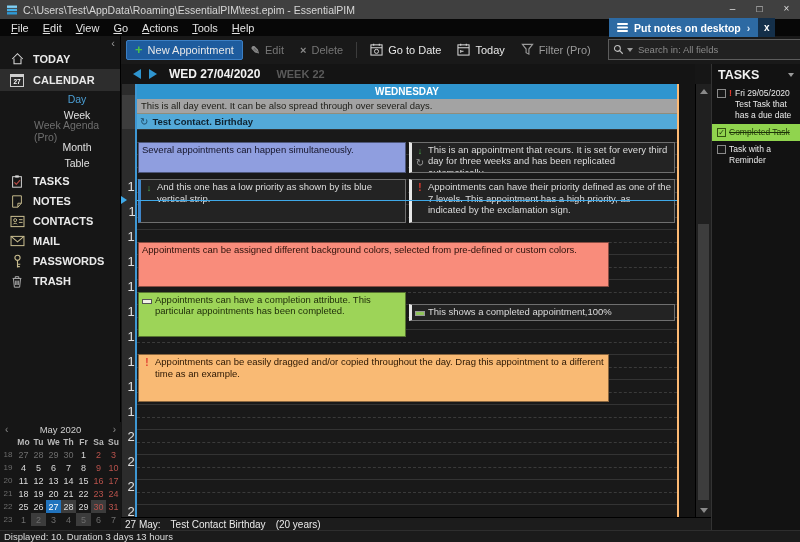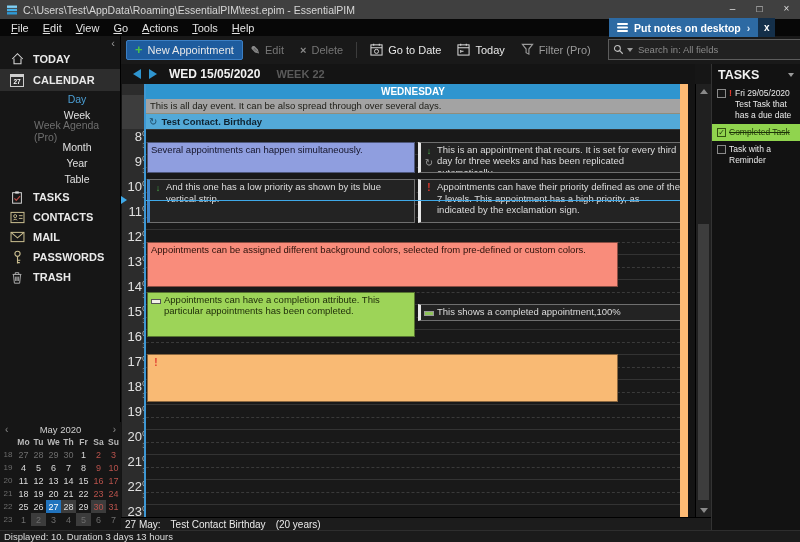--- a/index.html
+++ b/index.html
@@ -92,22 +92,22 @@
 
   
   .mainview{position:absolute;left:121px;top:84px;width:574px;height:433px;background:#141414;overflow:hidden;}
   .gutter{position:absolute;left:1px;top:0;width:29px;height:433px;background:#2c2c2c;}
   .corner{position:absolute;left:1px;top:11px;width:29px;height:34px;background:#3d3d3d;}
   .hours{position:absolute;left:1px;top:45px;width:29px;}
   .hrow{height:25px;position:relative;}
   .hnum{position:absolute;right:9px;top:0;font-size:13px;color:#e0e0e0;}
   .hm00{position:absolute;right:1px;top:1px;font-size:7px;color:#d0d0d0;}
   .hm30{position:absolute;right:1px;top:13px;font-size:7px;color:#9a9a9a;}
-  .daycol{position:absolute;left:23px;top:0;width:544px;height:433px;background:#191919;
-          border-left:2px solid #3e97d3;border-right:8px solid #fdba74;}
+  .daycol{position:absolute;left:14px;top:0;width:544px;height:433px;background:#191919;
+          border-left:2px solid #3e97d3;border-right:2px solid #fdba74;}
   .dayheader{height:15px;background:#2f95cf;color:#fff;font-size:10px;font-weight:bold;
              text-align:center;line-height:15px;}
   .allday{height:15px;background:#a3a3a3;color:#20201a;font-size:9.5px;line-height:14px;
           padding:0 4px;border-bottom:1px solid #8f8d7c;overflow:hidden;white-space:nowrap;}
   .birthday{height:15px;background:#53a9d8;color:#0e2230;font-size:9.5px;font-weight:bold;
             display:flex;align-items:center;gap:4px;padding:0 3px;overflow:hidden;white-space:nowrap;}
   .bday-rec{color:#1d4a66;font-weight:normal;font-size:10px;}
   .gridarea{position:absolute;left:0;top:45px;right:0;bottom:0;overflow:hidden;}
   .grow{height:25px;border-top:1px solid #333;position:relative;}
   .grow::after{content:"";position:absolute;left:0;right:0;top:12px;border-top:1px dashed #3a3a3a;}
@@ -281,34 +281,40 @@
         <div class="nav-item sub">
           <span>Week</span>
         </div>
         <div class="nav-item sub pro">
           <span>Week Agenda (Pro)</span>
         </div>
         <div class="nav-item sub">
           <span>Month</span>
         </div>
         <div class="nav-item sub">
-          <span>Year</span>
-        </div>
-        <div class="nav-item sub">
           <span>Table</span>
         </div>
         <div class="nav-item">
           <span class="icon">
             <svg width="14" height="15" viewBox="0 0 16 16">
               <rect x="3" y="2.5" width="10" height="12" fill="none" stroke="#d9d9d9" stroke-width="1.1"></rect>
               <rect x="6" y="1" width="4" height="2.5" fill="#d9d9d9"></rect>
               <path d="M5 9 l2.2 2.2 L11.5 6.5" fill="none" stroke="#b44a44" stroke-width="1.4"></path>
             </svg>
           </span>
           <span>TASKS</span>
+        </div>
+        <div class="nav-item">
+          <span class="icon">
+            <svg width="14" height="15" viewBox="0 0 16 16">
+              <path d="M3 1.5 H13 V10 L9 14.5 H3 Z" fill="none" stroke="#c9bd8f" stroke-width="1.1"></path>
+              <path d="M9 14.5 V10 H13" fill="none" stroke="#c9bd8f" stroke-width="1.1"></path>
+            </svg>
+          </span>
+          <span>NOTES</span>
         </div>
         <div class="nav-item">
           <span class="icon">
             <svg width="15" height="13" viewBox="0 0 16 14">
               <rect x="1" y="1.5" width="14" height="11" fill="none" stroke="#c9bd8f" stroke-width="1.1"></rect>
               <circle cx="5.5" cy="5.5" r="1.6" fill="none" stroke="#c9bd8f"></circle>
               <path d="M3.5 10 c0-1.5 4-1.5 4 0 M9.5 5 h4 M9.5 8 h4" fill="none" stroke="#c9bd8f"></path>
             </svg>
           </span>
           <span>CONTACTS</span>
@@ -404,21 +410,21 @@
           <span class="mc-cell dim-hl">5</span>
           <span class="mc-cell dim">6</span>
           <span class="mc-cell dim">7</span>
         </div>
     </div>
   </div>
 
   <div class="datenav">
     <span class="tri tri-left"></span>
     <span class="tri tri-right"></span>
-    <span class="dn-date">WED 15/05/2020</span>
+    <span class="dn-date">WED 27/04/2020</span>
     <span class="dn-week">WEEK 22</span>
   </div>
 
   <div class="mainview">
     <div class="gutter"></div>
     <div class="corner"></div>
     <div class="hours">
         <div class="hrow">
           <span class="hnum">8</span>
           <span class="hm00">00</span>
@@ -558,20 +564,21 @@
           <div class="appt colR dark" style="top: 175px; height: 16.6667px; border-left: 3px solid rgb(232, 232, 232);">
             <span class="icons">
               <span><span class="pbar full"></span></span>
             </span>
             <span class="txt">This shows a completed appointment,100%</span>
           </div>
           <div class="appt colF" style="top: 225px; height: 47.9167px; background: rgb(249, 186, 116); color: rgb(42, 22, 2);">
             <span class="icons">
               <span><span class="ag bang">!</span></span>
             </span>
+            <span class="txt">Appointments can be easily dragged and/or copied throughout the day. Drag this appointment to a different time as an example.</span>
           </div>
           <div class="timeline" style="top: 70.8333px;"></div>
         </div>
     </div>
   </div>
 
   <div class="vscroll">
     <span class="vs-btn vs-up">
         <span class="tri-up"></span>
       </span>

